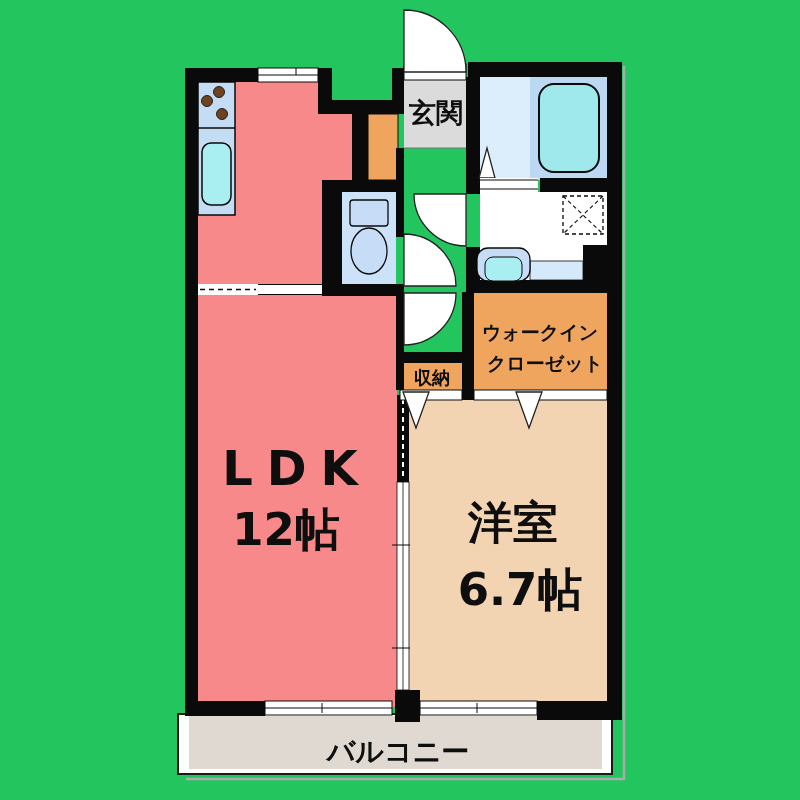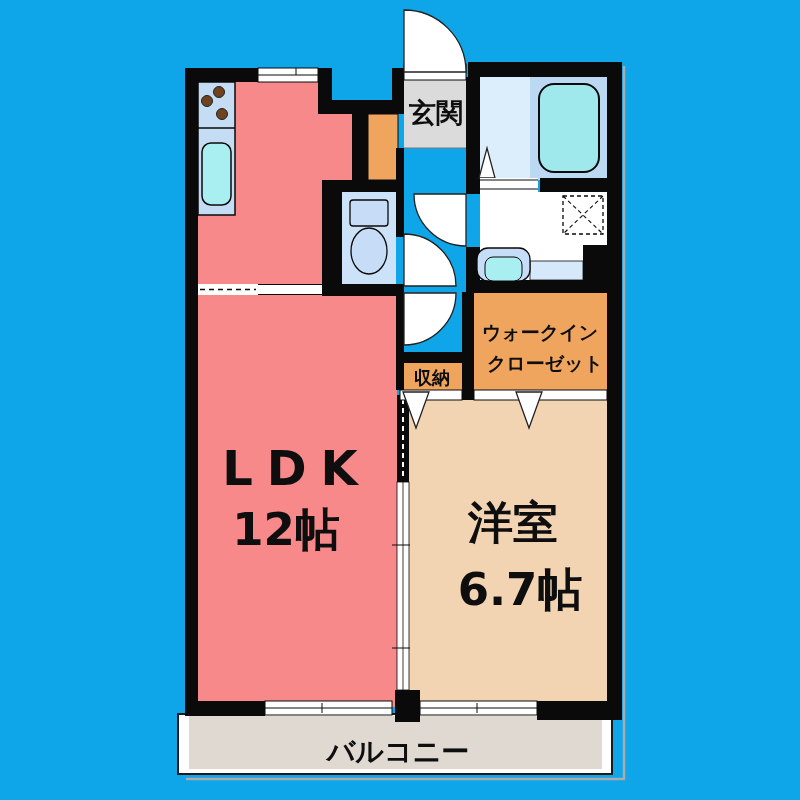--- a/index.html
+++ b/index.html
@@ -1,16 +1,16 @@
 <!DOCTYPE html>
 <html><head>
 <meta charset="utf-8">
 <style>
   html,body{margin:0;padding:0;background:#fff;}
-  .stage{width:800px;height:800px;position:relative;background:#0ea5e9;overflow:hidden;}
+  .stage{width:800px;height:800px;position:relative;background:#22c55e;overflow:hidden;}
   svg{display:block;}
   .wall{fill:#0a0a0a;}
   .f-ldk{fill:#F7898B;}
   .f-western{fill:#F2D4B2;}
   .f-orange{fill:#F0A55F;}
   .f-genkan{fill:#DBDBDB;}
   .f-balcony{fill:#DFD9D2;}
   .f-bathfloor{fill:#DCEDFB;}
   .f-tubpanel{fill:#BCD9F4;}
   .f-tub{fill:#9FE9ED;}

